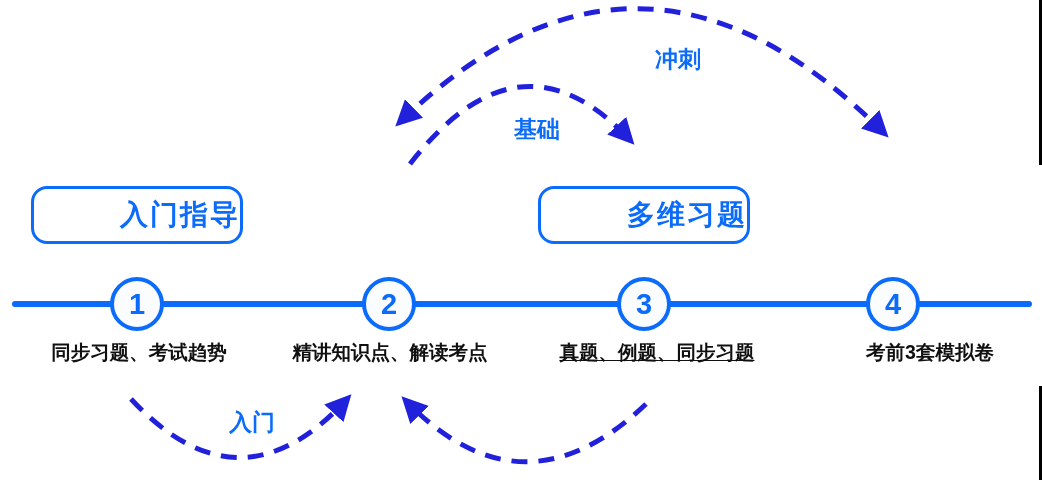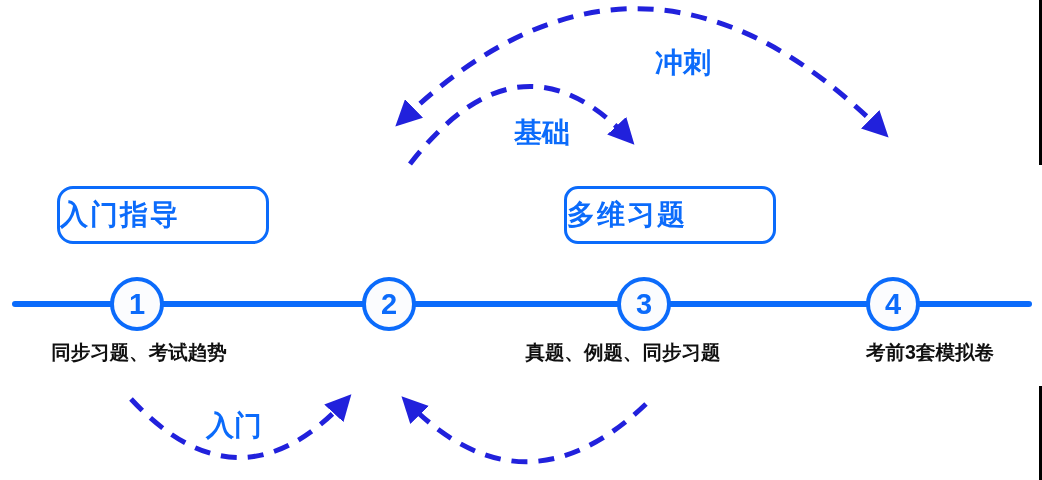--- a/index.html
+++ b/index.html
@@ -3,44 +3,43 @@
 <meta charset="utf-8">
 <style>
   html,body{margin:0;padding:0;background:#fff;}
   #canvas{
     position:relative;width:1042px;height:480px;background:#ffffff;
     font-family:"Liberation Sans","DejaVu Sans",sans-serif;overflow:hidden;
   }
   .stage-box{
     position:absolute;top:186px;width:212px;height:58px;box-sizing:border-box;
     border:3.5px solid #0B6BFB;border-radius:16px;
-    display:flex;align-items:center;justify-content:flex-start;
+    display:flex;align-items:center;justify-content:flex-end;
     background:#ffffff;
-    margin-left:26px;
   }
   .stage-box span{
     color:#0B6BFB;font-size:28px;font-weight:700;letter-spacing:2px;white-space:nowrap;
   }
   #timeline{
     position:absolute;left:12px;top:301px;width:1020px;height:6px;
     background:#0B6BFB;border-radius:3px;
   }
   .num-circle{
     position:absolute;top:277px;width:54px;height:54px;box-sizing:border-box;
     border:4px solid #0B6BFB;border-radius:50%;background:#fbfcfe;
     display:flex;align-items:center;justify-content:center;
   }
   .num-circle span{color:#0B6BFB;font-size:29px;font-weight:700;}
   .stage-desc{
     position:absolute;top:339px;width:286px;text-align:center;
     color:#101010;font-size:19.5px;font-weight:700;line-height:27px;white-space:nowrap;
   }
   .stage-desc .line2{display:block;}
   .arc-label{
-    position:absolute;color:#0B6BFB;font-size:28px;font-weight:700;white-space:nowrap;
+    position:absolute;color:#0B6BFB;font-size:23px;font-weight:700;white-space:nowrap;
   }
   #arcs{position:absolute;left:0;top:0;width:1042px;height:480px;pointer-events:none;}
   .edge-line{position:absolute;width:3px;background:#000;right:0;}
   #edge-top{top:0;height:165px;}
   #edge-bottom{top:386px;height:94px;}
 </style>
 </head>
 <body>
 
 <div id="canvas">
@@ -52,26 +51,26 @@
       </marker>
     </defs>
     <path d="M 400 122 Q 641 -110 884 133" fill="none" stroke-width="5" stroke-dasharray="16 11" marker-start="url(#arr)" marker-end="url(#arr)" stroke="#2121DC"></path>
     <path d="M 410 164 Q 520 22 630 140" fill="none" stroke-width="5" stroke-dasharray="16 11" marker-end="url(#arr)" stroke="#2121DC"></path>
     <path d="M 131 399 Q 240 516 347 399" fill="none" stroke-width="5" stroke-dasharray="16 11" marker-end="url(#arr)" stroke="#2121DC"></path>
     <path d="M 646 404 Q 523 521 406 401" fill="none" stroke-width="5" stroke-dasharray="16 11" marker-end="url(#arr)" stroke="#2121DC"></path>
   </svg>
 
   <div class="arc-label" style="left:655px;top:44px;">冲刺</div>
   <div class="arc-label" style="left:514px;top:114px;">基础</div>
-  <div class="arc-label" style="left:206px;top:407px;">入门</div>
+  <div class="arc-label" style="left:229px;top:407px;">入门</div>
 
   <div class="stage-box" style="left:31px;">
     <span>入门指导</span>
   </div>
-  <div class="stage-box" style="left:538px;border-radius:14px;">
+  <div class="stage-box" style="left:538px;">
     <span>多维习题</span>
   </div>
 
   <div id="timeline"></div>
 
   <div class="num-circle" style="left:110px;">
     <span>1</span>
   </div>
   <div class="num-circle" style="left:362px;">
     <span>2</span>
@@ -80,21 +79,25 @@
     <span>3</span>
   </div>
   <div class="num-circle" style="left:866px;">
     <span>4</span>
   </div>
 
   <div class="stage-desc" style="left:-4px;">
     <span>同步习题、考试趋势</span>
     <span class="line2"></span>
   </div>
-  <div class="stage-desc" style="left:480px;">
+  <div class="stage-desc" style="left:247px;">
+    <span>精讲知识点、解读考点</span>
+    <span class="line2"></span>
+  </div>
+  <div class="stage-desc" style="left:514px;text-decoration:underline;">
     <span>真题、例题、同步习题</span>
   </div>
   <div class="stage-desc" style="left:787px;">
     <span>考前3套模拟卷</span>
     <span class="line2"></span>
   </div>
 
   <div class="edge-line" id="edge-top"></div>
   <div class="edge-line" id="edge-bottom"></div>
 

